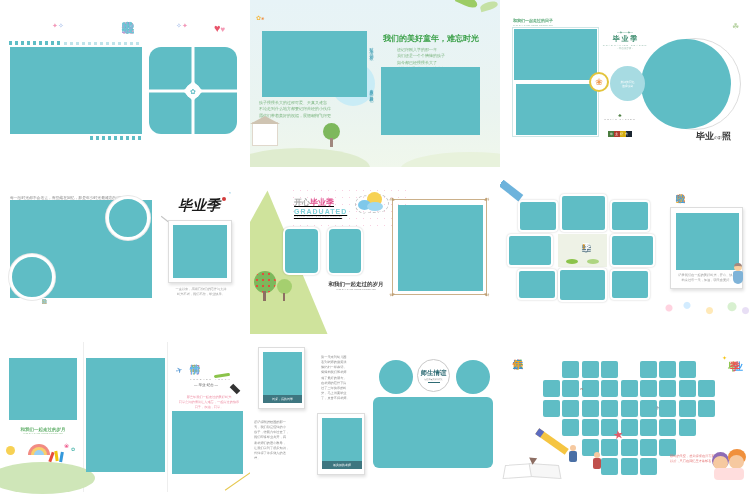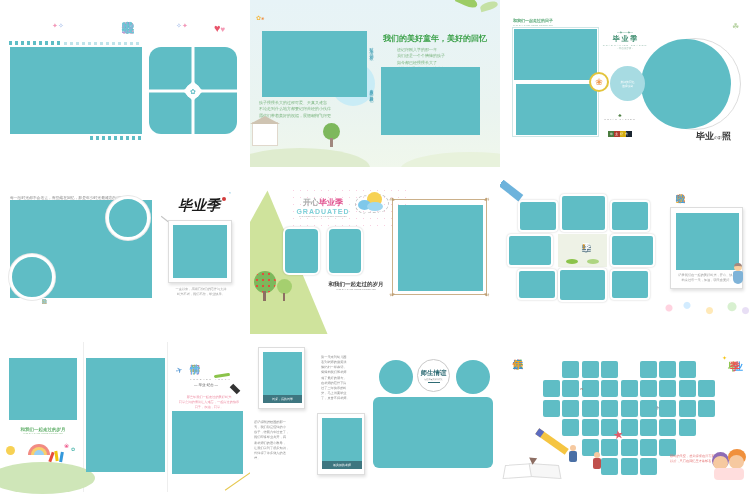--- a/index.html
+++ b/index.html
@@ -53,21 +53,21 @@
   </section>
 
   <section class="cell" style="left:250px;top:0;background:linear-gradient(180deg,#e7f3f7 0%,#eaf4f0 65%,#f0f7ec 100%);">
     <div style="left:6px;top:14px;font-size:6px;color:#f4b942;">✿<span style="position:static;color:#ef8a3c;font-size:4px;">❀</span></div>
     <div style="left:206px;top:-4px;width:22px;height:10px;background:#9ccc65;border-radius:50% 50% 50% 0;transform:rotate(25deg);"></div>
     <div style="left:230px;top:2px;width:18px;height:8px;background:#c5e1a5;border-radius:50% 50% 50% 0;transform:rotate(-15deg);"></div>
     <div class="circle" style="left:81px;top:62px;width:44px;height:44px;background:#c9ecf6;"></div>
     <div class="ph" style="left:12px;top:31px;width:105px;height:66px;"></div>
     <div class="vtext" style="left:119px;top:44px;height:36px;">时光不老 我们不散</div>
     <div class="vtext" style="left:119px;top:86px;height:36px;">青春纪念 美好回忆</div>
-    <div style="left:133px;top:33px;width:104px;font-size:8px;font-weight:bold;color:#3aa048;">我们的美好童年，美好的回忆</div>
+    <div style="left:133px;top:33px;width:104px;font-size:8px;font-weight:bold;color:#3aa048;">我们的美好童年，难忘时光</div>
     <div class="tiny" style="left:147px;top:47px;width:86px;color:#7ab47e;font-size:4px;">还记得刚入学的那一年
 我们还是一个个懵懂的孩子
 如今都已经慢慢长大了
 小学生活即将画上圆满的句号</div>
     <div class="ph" style="left:131px;top:67px;width:99px;height:68px;"></div>
     <div class="tiny" style="left:9px;top:100px;width:72px;color:#7ab47e;font-size:4px;">孩子慢慢长大的过程可爱、天真又难忘
 不论走到什么地方都要记得曾经的小伙伴
 愿你们带着美好的祝福，展翅翱翔飞得更高</div>
     <div style="left:2px;top:122px;width:26px;height:24px;background:#fff;border:1px solid #e0d8cc;"></div>
     <div style="left:0;top:116px;width:0;height:0;border-left:15px solid transparent;border-right:15px solid transparent;border-bottom:8px solid #cfc4b2;"></div>
@@ -128,21 +128,21 @@
     <div class="polaroid" style="left:168px;top:53px;width:64px;height:63px;">
       <div class="ph" style="left:4px;top:4px;width:54px;height:53px;"></div>
     </div>
     <div class="tiny" style="left:166px;top:120px;width:70px;text-align:center;">一直以来，感谢有你们的陪伴与支持
 时光不老，我们不散，毕业快乐。</div>
   </section>
 
   <section class="cell" style="left:250px;top:167px;">
     <div style="left:0;top:0;width:100%;height:100%;background:#cfe39c;clip-path:polygon(0 33%,7% 14%,31% 100%,0 100%);"></div>
     <div style="left:40px;top:20px;width:120px;height:45px;background-image:radial-gradient(#f6bcd4 0.7px,transparent 0.9px);background-size:7px 7px;opacity:.7;"></div>
-    <div style="left:44px;top:30px;width:58px;text-align:center;">
+    <div style="left:44px;top:30px;width:58px;text-decoration:underline;">
       <div style="position:static;font-size:8px;font-weight:bold;"><span style="position:static;color:#a8a8a8;">开心</span><span style="position:static;color:#e0518e;">毕业季</span></div>
       <div style="position:static;font-size:7px;font-weight:bold;letter-spacing:1px;color:#7fd0d8;">GRADUATED</div>
       <div style="position:static;font-size:2.2px;color:#aaa;">THE GOOD OLD DAYS WE SPENT TOGETHER</div>
     </div>
     <div style="left:105px;top:28px;width:34px;height:18px;border:1px dashed #c5c5c5;border-radius:9px;transform:rotate(-4deg);"></div>
     <div class="circle" style="left:117px;top:25px;width:15px;height:15px;background:#f7d154;"></div>
     <div class="circle" style="left:108px;top:33px;width:13px;height:10px;background:#7ec8ea;"></div>
     <div class="circle" style="left:117px;top:35px;width:16px;height:9px;background:#9ed7f0;"></div>
     <div class="phb" style="left:33px;top:60px;width:37px;height:48px;border-radius:6px;"></div>
     <div class="phb" style="left:77px;top:60px;width:36px;height:48px;border-radius:6px;"></div>

